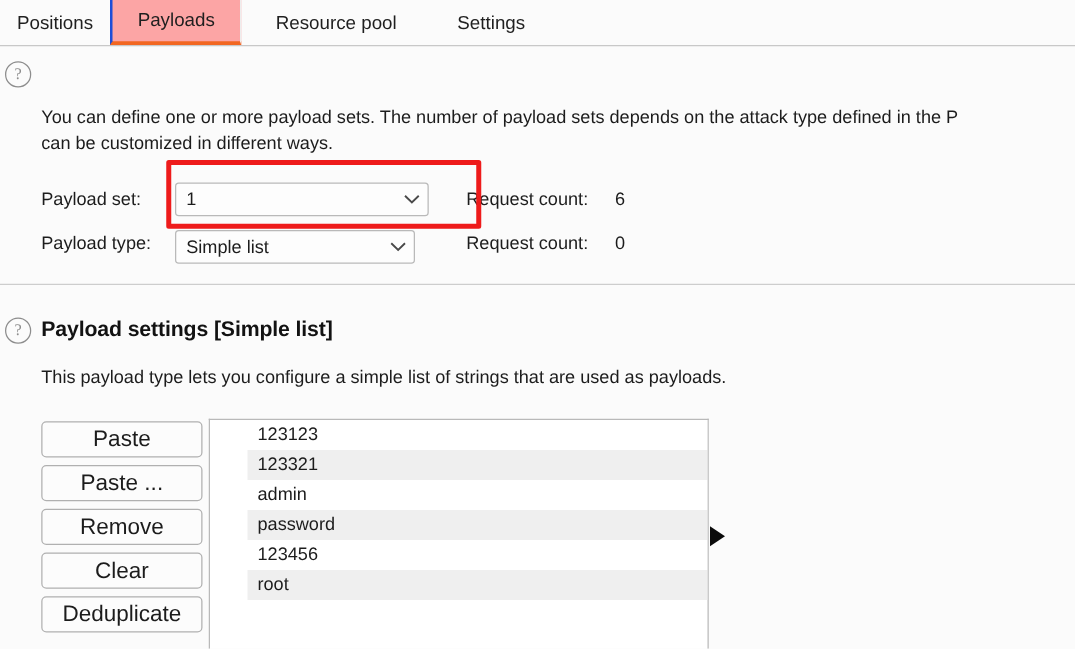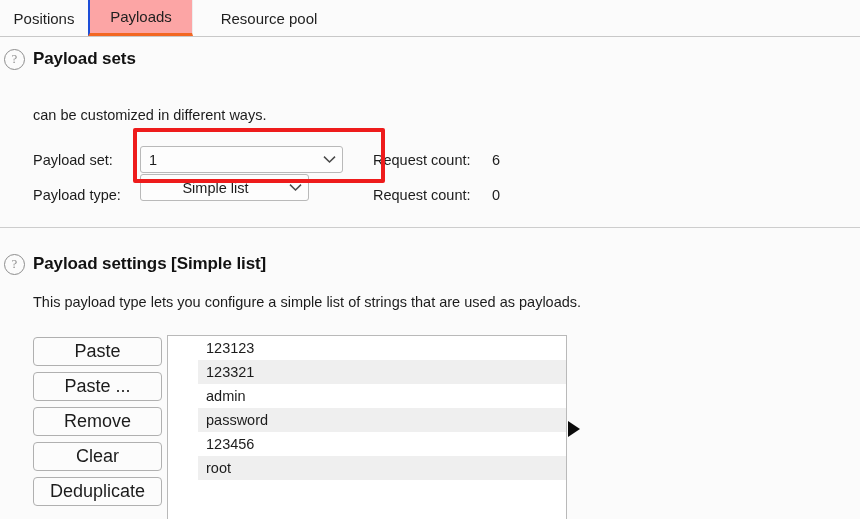--- a/index.html
+++ b/index.html
@@ -208,48 +208,51 @@
 <div class="tabbar">
   <div class="tab tab-positions">
     <span>Positions</span>
   </div>
   <div class="tab tab-payloads active">
     <span>Payloads</span>
   </div>
   <div class="tab tab-respool">
     <span>Resource pool</span>
   </div>
+  <div class="tab tab-settings">
+    <span>Settings</span>
+  </div>
 </div>
 
 <div class="section sec-payload-sets">
 
   <div class="help-icon" style="top: 5px;">?</div>
 
-  <div class="sec-title" style="top: 5px;">Payload sets</div>
-
+
+  <div class="sec-desc" style="top: 40px;">You can define one or more payload sets. The number of payload sets depends on the attack type defined in the P</div>
 
   <div class="sec-desc" style="top: 61px;">can be customized in different ways.</div>
 
   <div class="field-label" style="left: 33px; top: 108px; text-align: right;">Payload set:</div>
 
   <div class="combo" style="left: 140px; top: 102px; width: 203px;">
     <span class="combo-value">1</span>
     <span class="chev">
       <svg width="13" height="9" viewBox="0 0 13 9">
         <path d="M1 1.6 L6.5 7 L12 1.6" fill="none" stroke="#4a4a4a" stroke-width="1.5"></path>
       </svg>
     </span>
   </div>
 
   <div class="count-label" style="left: 373px; top: 108px;">Request count:</div>
   <div class="count-value" style="left: 492px; top: 108px;">6</div>
 
   <div class="field-label" style="left: 33px; top: 143px;">Payload type:</div>
 
-  <div class="combo" style="left: 140px; top: 130px; width: 169px; text-align: center;">
+  <div class="combo" style="left: 140px; top: 140px; width: 192px;">
     <span class="combo-value">Simple list</span>
     <span class="chev">
       <svg width="13" height="9" viewBox="0 0 13 9">
         <path d="M1 1.6 L6.5 7 L12 1.6" fill="none" stroke="#4a4a4a" stroke-width="1.5"></path>
       </svg>
     </span>
   </div>
 
   <div class="count-label" style="left: 373px; top: 143px;">Request count:</div>
   <div class="count-value" style="left: 492px; top: 143px;">0</div>

